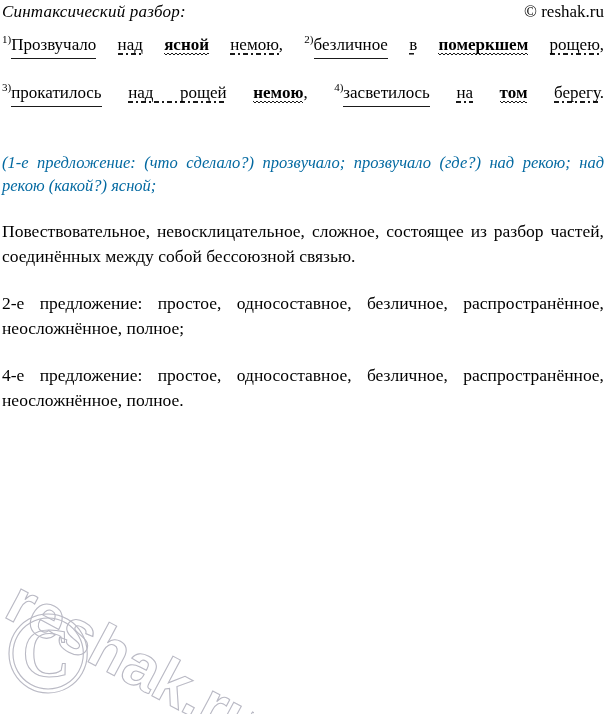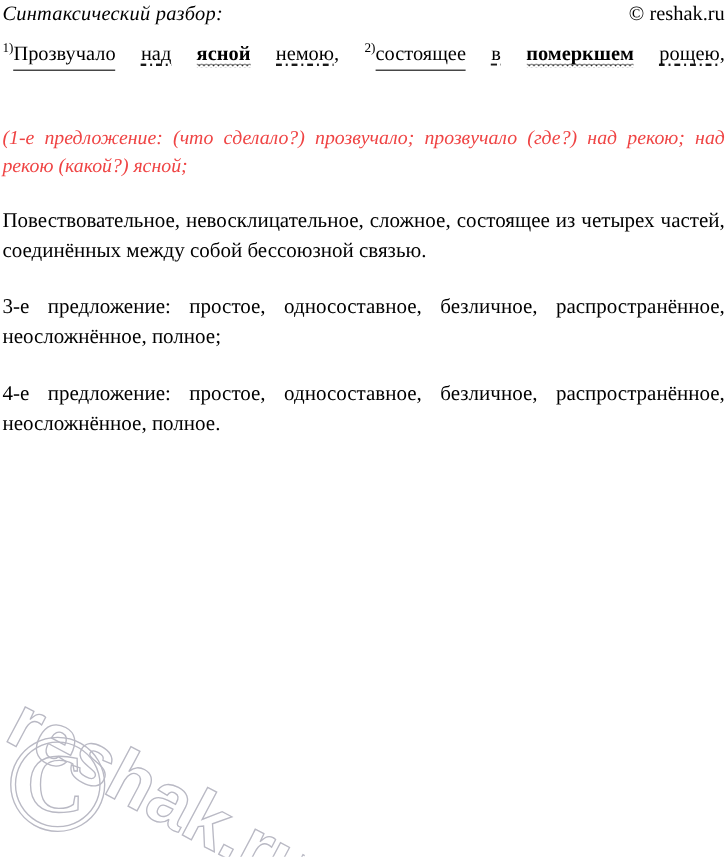--- a/index.html
+++ b/index.html
@@ -86,21 +86,21 @@
         transparent 0 1px, #1a1a1a 1px 1.9px, transparent 1.9px);
     background-repeat: repeat-x;
     background-size: 4px 3px;
     background-position: left bottom 0px;
     padding-bottom: 2px;
     font-weight: bold;
   }
 
   
   .note {
-    color: #ef4444;
+    color: #0369a1;
     font-style: italic;
     font-size: 16.5px;
     line-height: 23px;
     text-align: justify;
     text-justify: inter-word;
     margin: 15px 0 0 0;
   }
   .note.first { margin-top: 22px; }
 
   
@@ -147,31 +147,37 @@
   <div class="header-row">
     <div class="doc-title">Синтаксический разбор:</div>
     <div class="copyright">© reshak.ru</div>
   </div>
 
   <div class="parse-block">
 
     <span class="srow"><sup class="num">1)</sup><span class="u-pred">Прозвучало</span>
       <span class="u-adv">над</span>
       <span class="u-attr">ясной</span>
-      <span class="u-adv">немою</span><span>, </span><sup class="num">2)</sup><span class="u-pred">состоящее</span>
+      <span class="u-adv">немою</span><span>, </span><sup class="num">2)</sup><span class="u-pred">безличное</span>
       <span class="u-adv">в</span>
       <span class="u-attr">померкшем</span>
       <span class="u-adv">рощею</span><span>,</span></span>
 
+    <span class="srow"><sup class="num">3)</sup><span class="u-pred">прокатилось</span>
+      <span class="u-adv">над рощей</span>
+      <span class="u-attr">немою</span><span>, </span><sup class="num">4)</sup><span class="u-pred">засветилось</span>
+      <span class="u-adv">на</span>
+      <span class="u-attr">том</span>
+      <span class="u-adv">берегу</span><span>.</span></span>
   </div>
 
   <p class="note first">(1-е предложение: (что сделало?) прозвучало; прозвучало (где?) над рекою; над рекою (какой?) ясной;</p>
 
-  <p class="body-para">Повествовательное, невосклицательное, сложное, состоящее из четырех частей, соединённых между собой бессоюзной связью.</p>
-  <p class="body-para">3-е предложение: простое, односоставное, безличное, распространённое, неосложнённое, полное;</p>
+  <p class="body-para">Повествовательное, невосклицательное, сложное, состоящее из разбор частей, соединённых между собой бессоюзной связью.</p>
+  <p class="body-para">2-е предложение: простое, односоставное, безличное, распространённое, неосложнённое, полное;</p>
   <p class="body-para">4-е предложение: простое, односоставное, безличное, распространённое, неосложнённое, полное.</p>
 
   <div class="watermark">
     <svg width="260" height="150" viewBox="0 0 260 150" xmlns="http://www.w3.org/2000/svg">
       <text class="wm-text" x="8" y="52" transform="rotate(28 8 52)">reshak.ru</text>
       <text class="wm-c" x="10" y="128">©</text>
     </svg>
   </div>
 
 </div>

